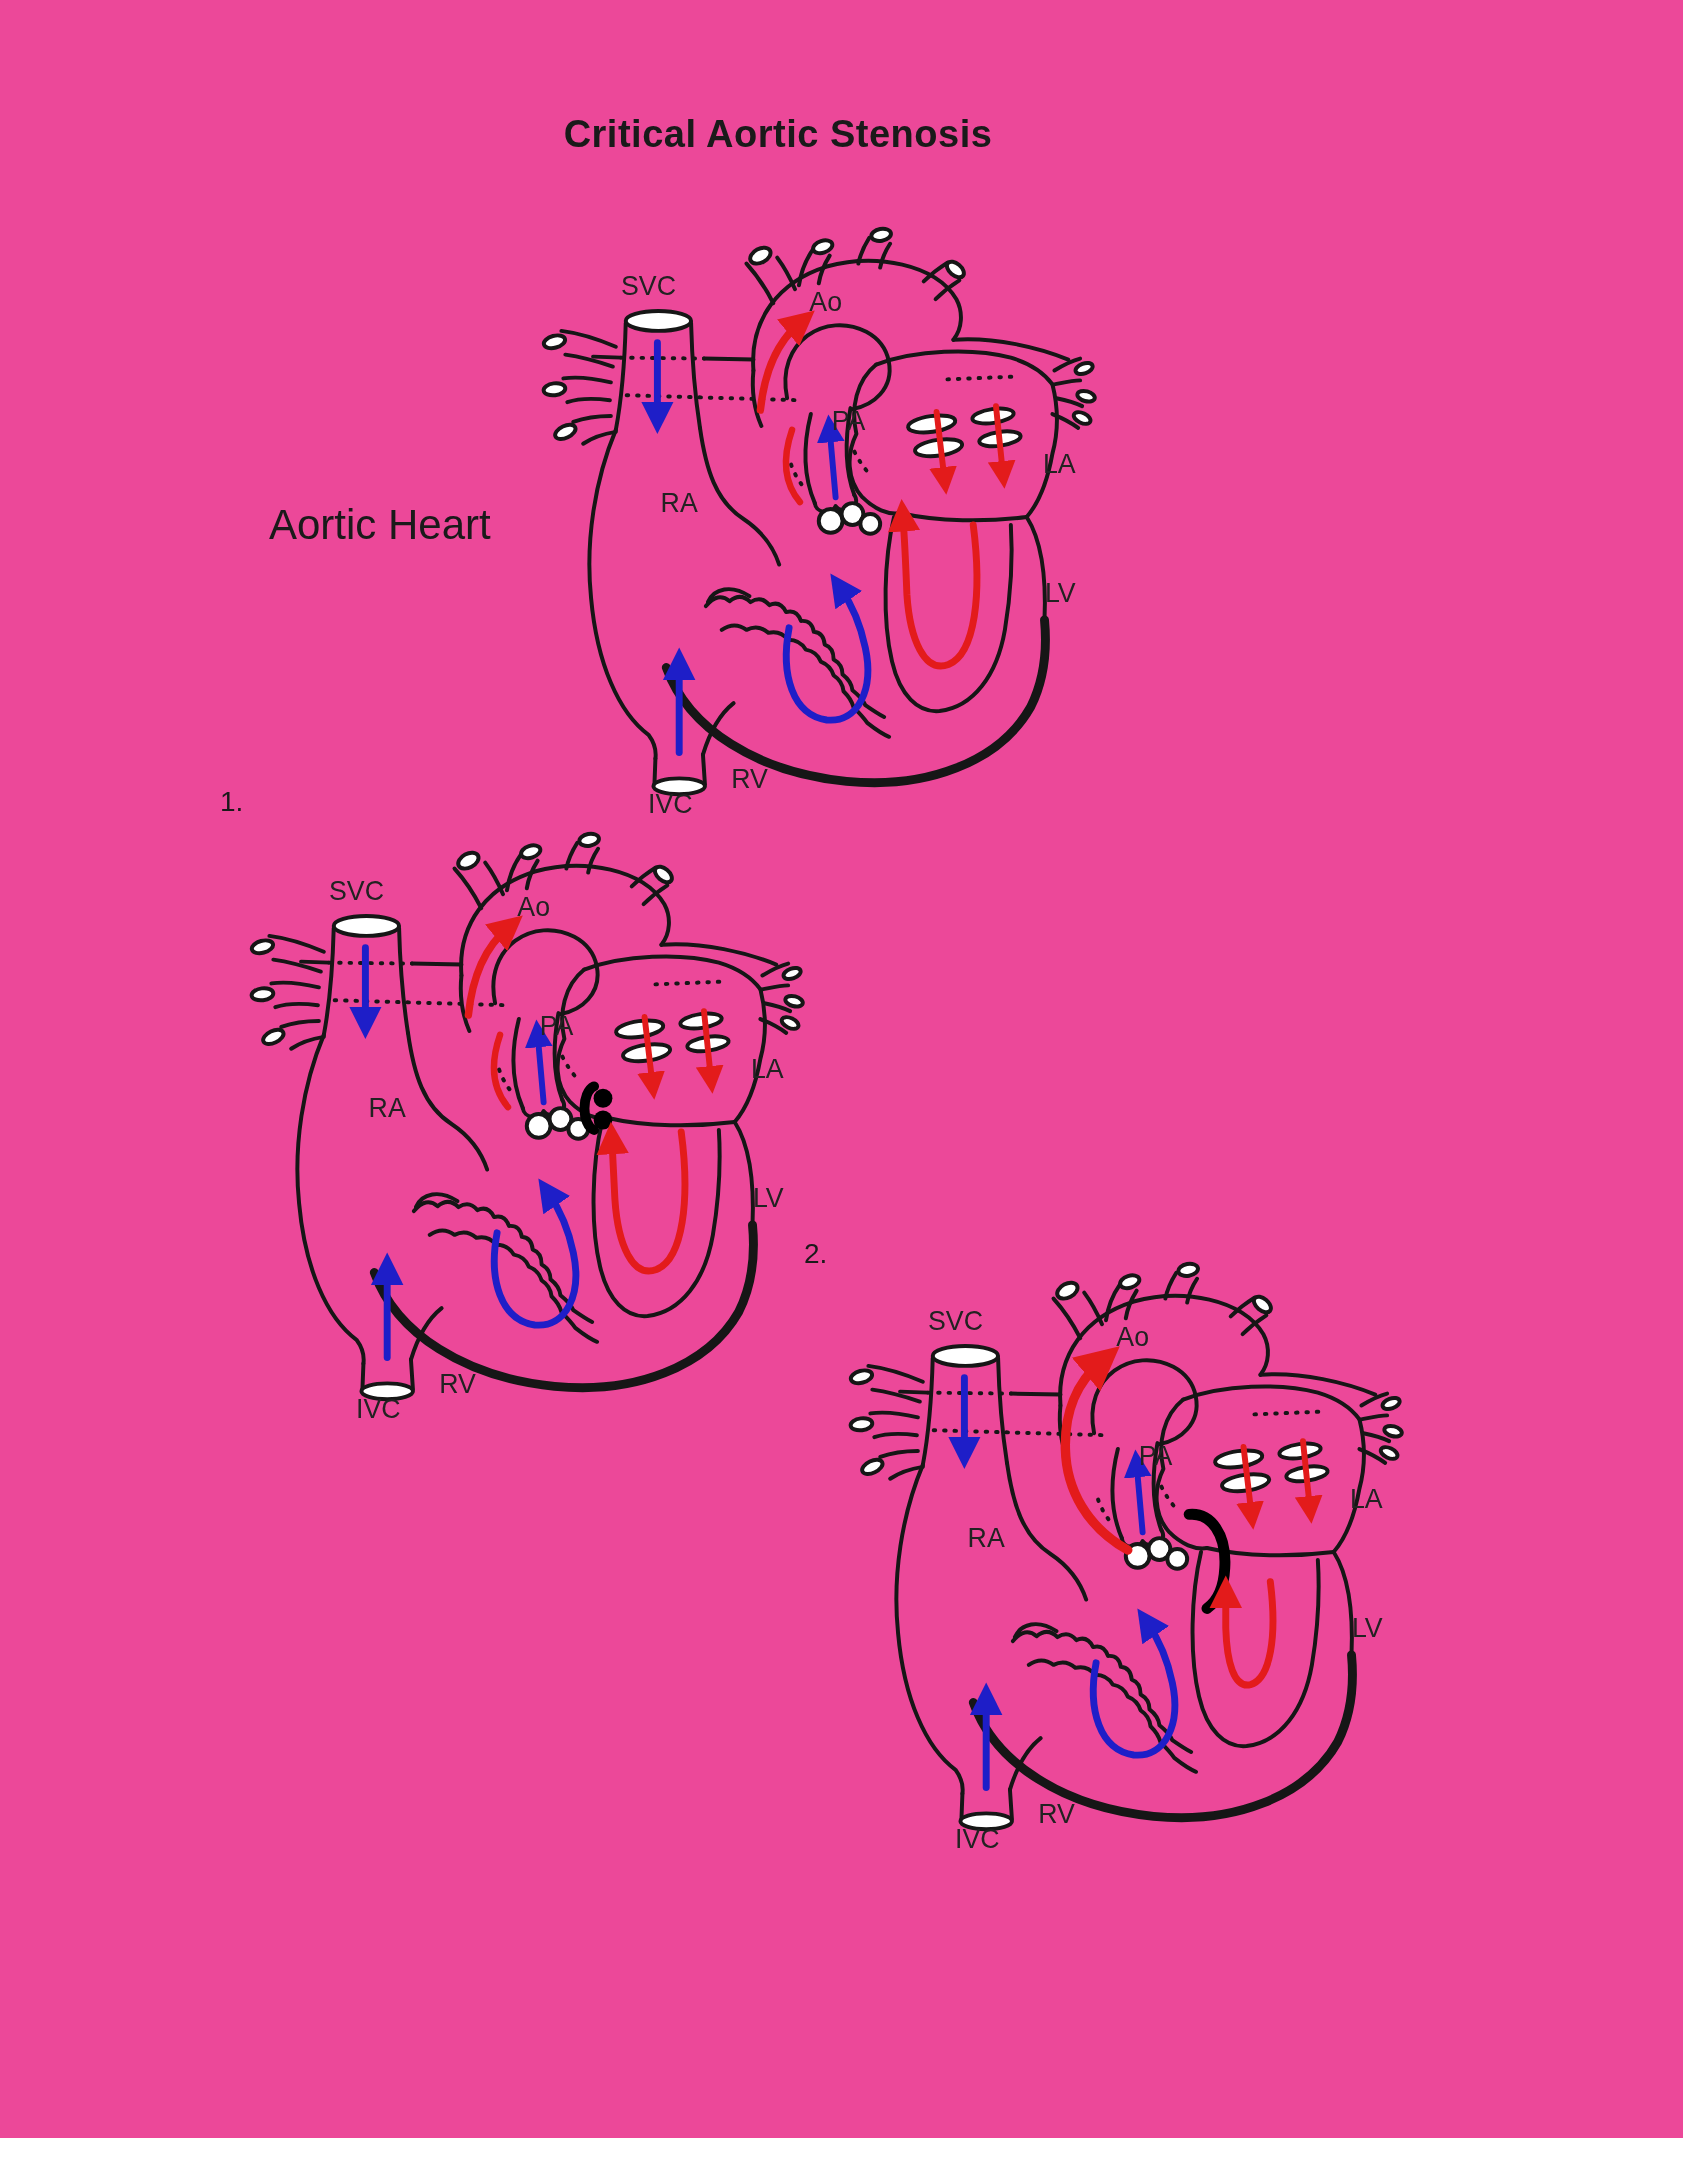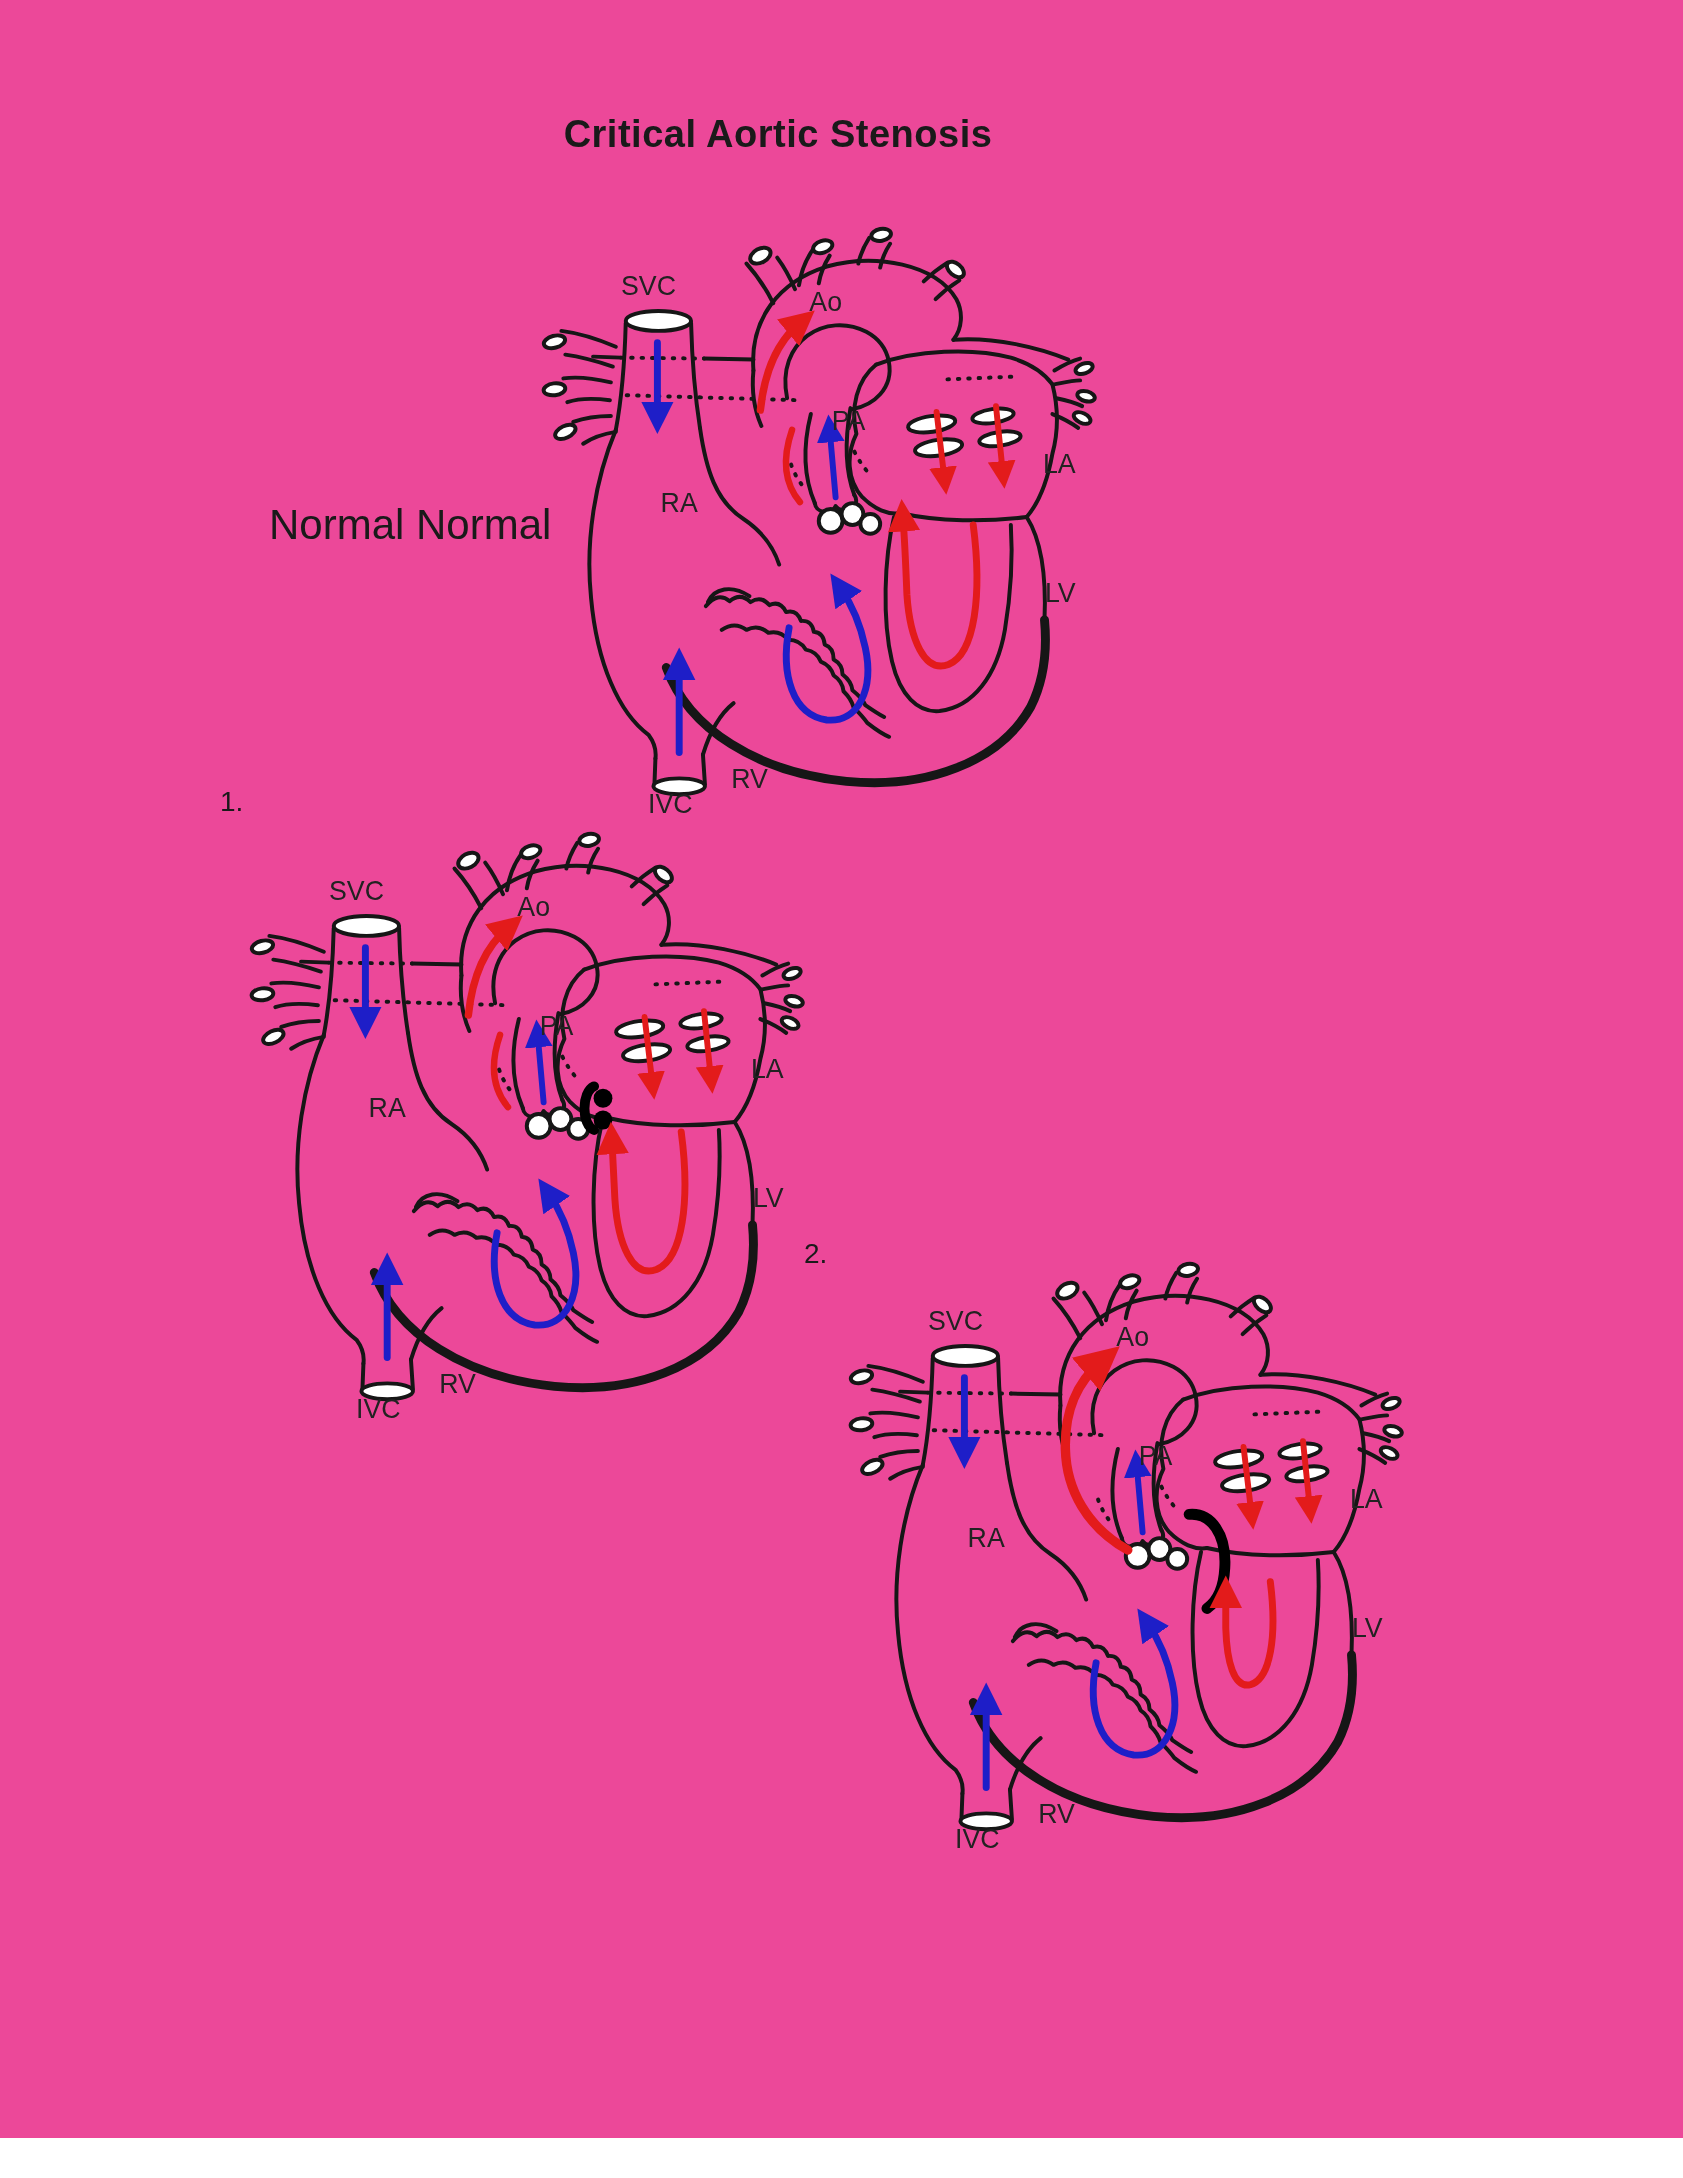--- a/index.html
+++ b/index.html
@@ -27,21 +27,21 @@
   .mh-v{fill:var(--venous);}
   .mh-a{fill:var(--arterial);}
   .lbl{font-family:"Liberation Sans",sans-serif;font-size:27px;fill:#222;}
 </style>
 </head>
 <body>
 
 <div class="page">
 
   <div class="title">Critical Aortic Stenosis</div>
-  <div class="caption">Normal Normal</div>
+  <div class="caption">Aortic Heart</div>
   <div class="stage-num num1">1.</div>
   <div class="stage-num num2">2.</div>
 
   <svg width="0" height="0" style="position:absolute">
     <defs>
       <marker id="head-v" viewBox="0 0 6 6" refX="2.4" refY="3" markerWidth="5.2" markerHeight="5.2" orient="auto" markerUnits="strokeWidth">
         <path d="M0,0.3 L5.4,3 L0,5.7 Z" class="mh-v"></path>
       </marker>
       <marker id="head-a" viewBox="0 0 6 6" refX="2.4" refY="3" markerWidth="5.2" markerHeight="5.2" orient="auto" markerUnits="strokeWidth">
         <path d="M0,0.3 L5.4,3 L0,5.7 Z" class="mh-a"></path>

